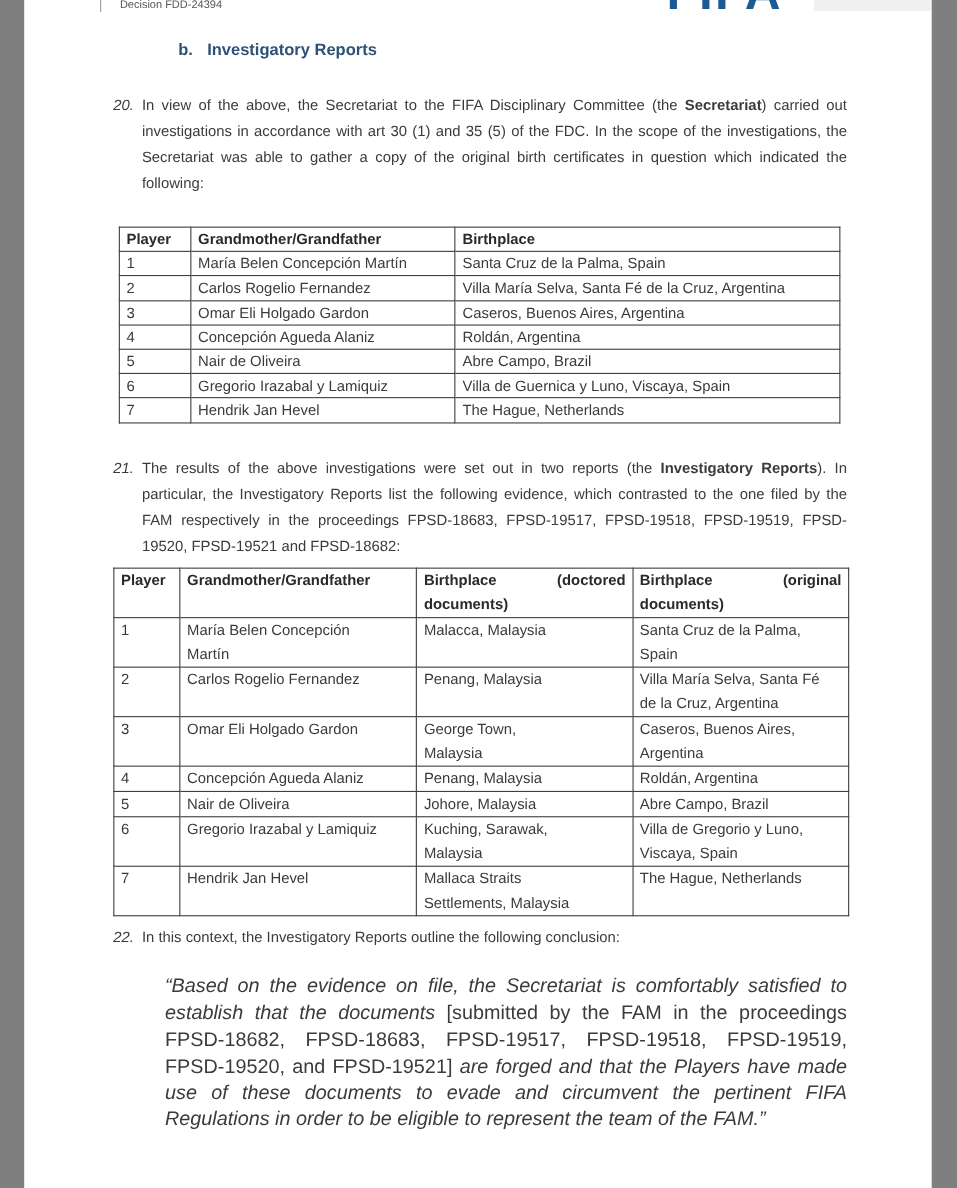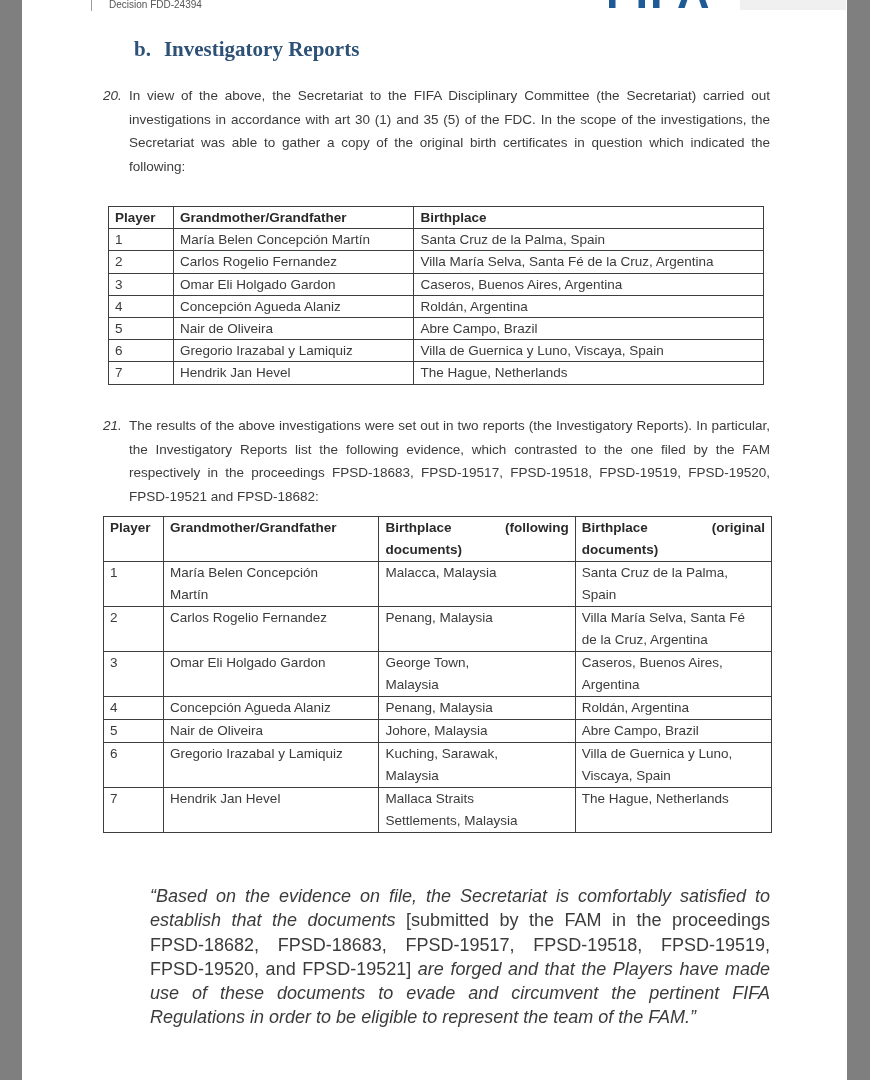--- a/index.html
+++ b/index.html
@@ -36,33 +36,33 @@
     position: absolute; top: -33px; left: 584px;
     font-size: 45px; font-weight: bold; letter-spacing: 2px;
     color: #1d5a96;
   }
   .corner-box {
     position: absolute; top: 0; right: 1px;
     width: 106px; height: 10px; background: #f0f0f0;
   }
   
   .section-heading {
-    position: absolute; left: 112px; top: 37px;
-    font-size: 21px; font-weight: bold; color: #2d5177; font-family: Liberation Serif, serif;
+    position: absolute; left: 140px; top: 37px;
+    font-size: 15px; font-weight: bold; color: #2d5177;
   }
   .section-heading .marker { margin-right: 13px; }
   
   .para {
     position: absolute; left: 81px; width: 667px;
     display: flex;
     font-size: 13.5px; line-height: 23.5px; color: #3b3b3b;
   }
   .para .num { width: 26px; flex: none; font-style: italic; }
   .para .body { flex: 1; text-align: justify; }
-  .b { font-weight: normal; }
+  .b { font-weight: bold; }
   .i { font-style: italic; }
   
   table.doc-table {
     position: absolute;
     border-collapse: collapse;
     table-layout: fixed;
     color: #3b3b3b;
     font-size: 13.5px;
   }
   .doc-table th, .doc-table td {
@@ -171,21 +171,21 @@
       <colgroup>
         <col style="width: 60px;">
         <col style="width: 215px;">
         <col style="width: 196px;">
         <col style="width: 196px;">
       </colgroup>
       <thead>
         <tr>
           <th>Player</th>
           <th>Grandmother/Grandfather</th>
-          <th>Birthplace (following documents)</th>
+          <th>Birthplace (doctored documents)</th>
           <th>Birthplace (original documents)</th>
         </tr>
       </thead>
       <tbody>
         <tr>
           <td>1</td>
           <td>María Belen Concepción
 Martín</td>
           <td>Malacca, Malaysia</td>
           <td>Santa Cruz de la Palma,
@@ -216,29 +216,33 @@
           <td>5</td>
           <td>Nair de Oliveira</td>
           <td>Johore, Malaysia</td>
           <td>Abre Campo, Brazil</td>
         </tr>
         <tr>
           <td>6</td>
           <td>Gregorio Irazabal y Lamiquiz</td>
           <td>Kuching, Sarawak,
 Malaysia</td>
-          <td>Villa de Guernica y Luno,
+          <td>Villa de Gregorio y Luno,
 Viscaya, Spain</td>
         </tr>
         <tr>
           <td>7</td>
           <td>Hendrik Jan Hevel</td>
           <td>Mallaca Straits
 Settlements, Malaysia</td>
           <td>The Hague, Netherlands</td>
         </tr>
       </tbody>
     </table>
 
+  <div class="para" style="top: 840px;">
+    <div class="num">22.</div>
+    <div class="body"><span>In this context, the Investigatory Reports outline the following conclusion:</span></div>
+  </div>
 
   <div class="quote"><span class="i">“Based on the evidence on file, the Secretariat is comfortably satisfied to establish that the documents </span><span>[submitted by the FAM in the proceedings FPSD-18682, FPSD-18683, FPSD-19517, FPSD-19518, FPSD-19519, FPSD-19520, and FPSD-19521] </span><span class="i">are forged and that the Players have made use of these documents to evade and circumvent the pertinent FIFA Regulations in order to be eligible to represent the team of the FAM.”</span></div>
 
 </div>
 
 </body></html>

